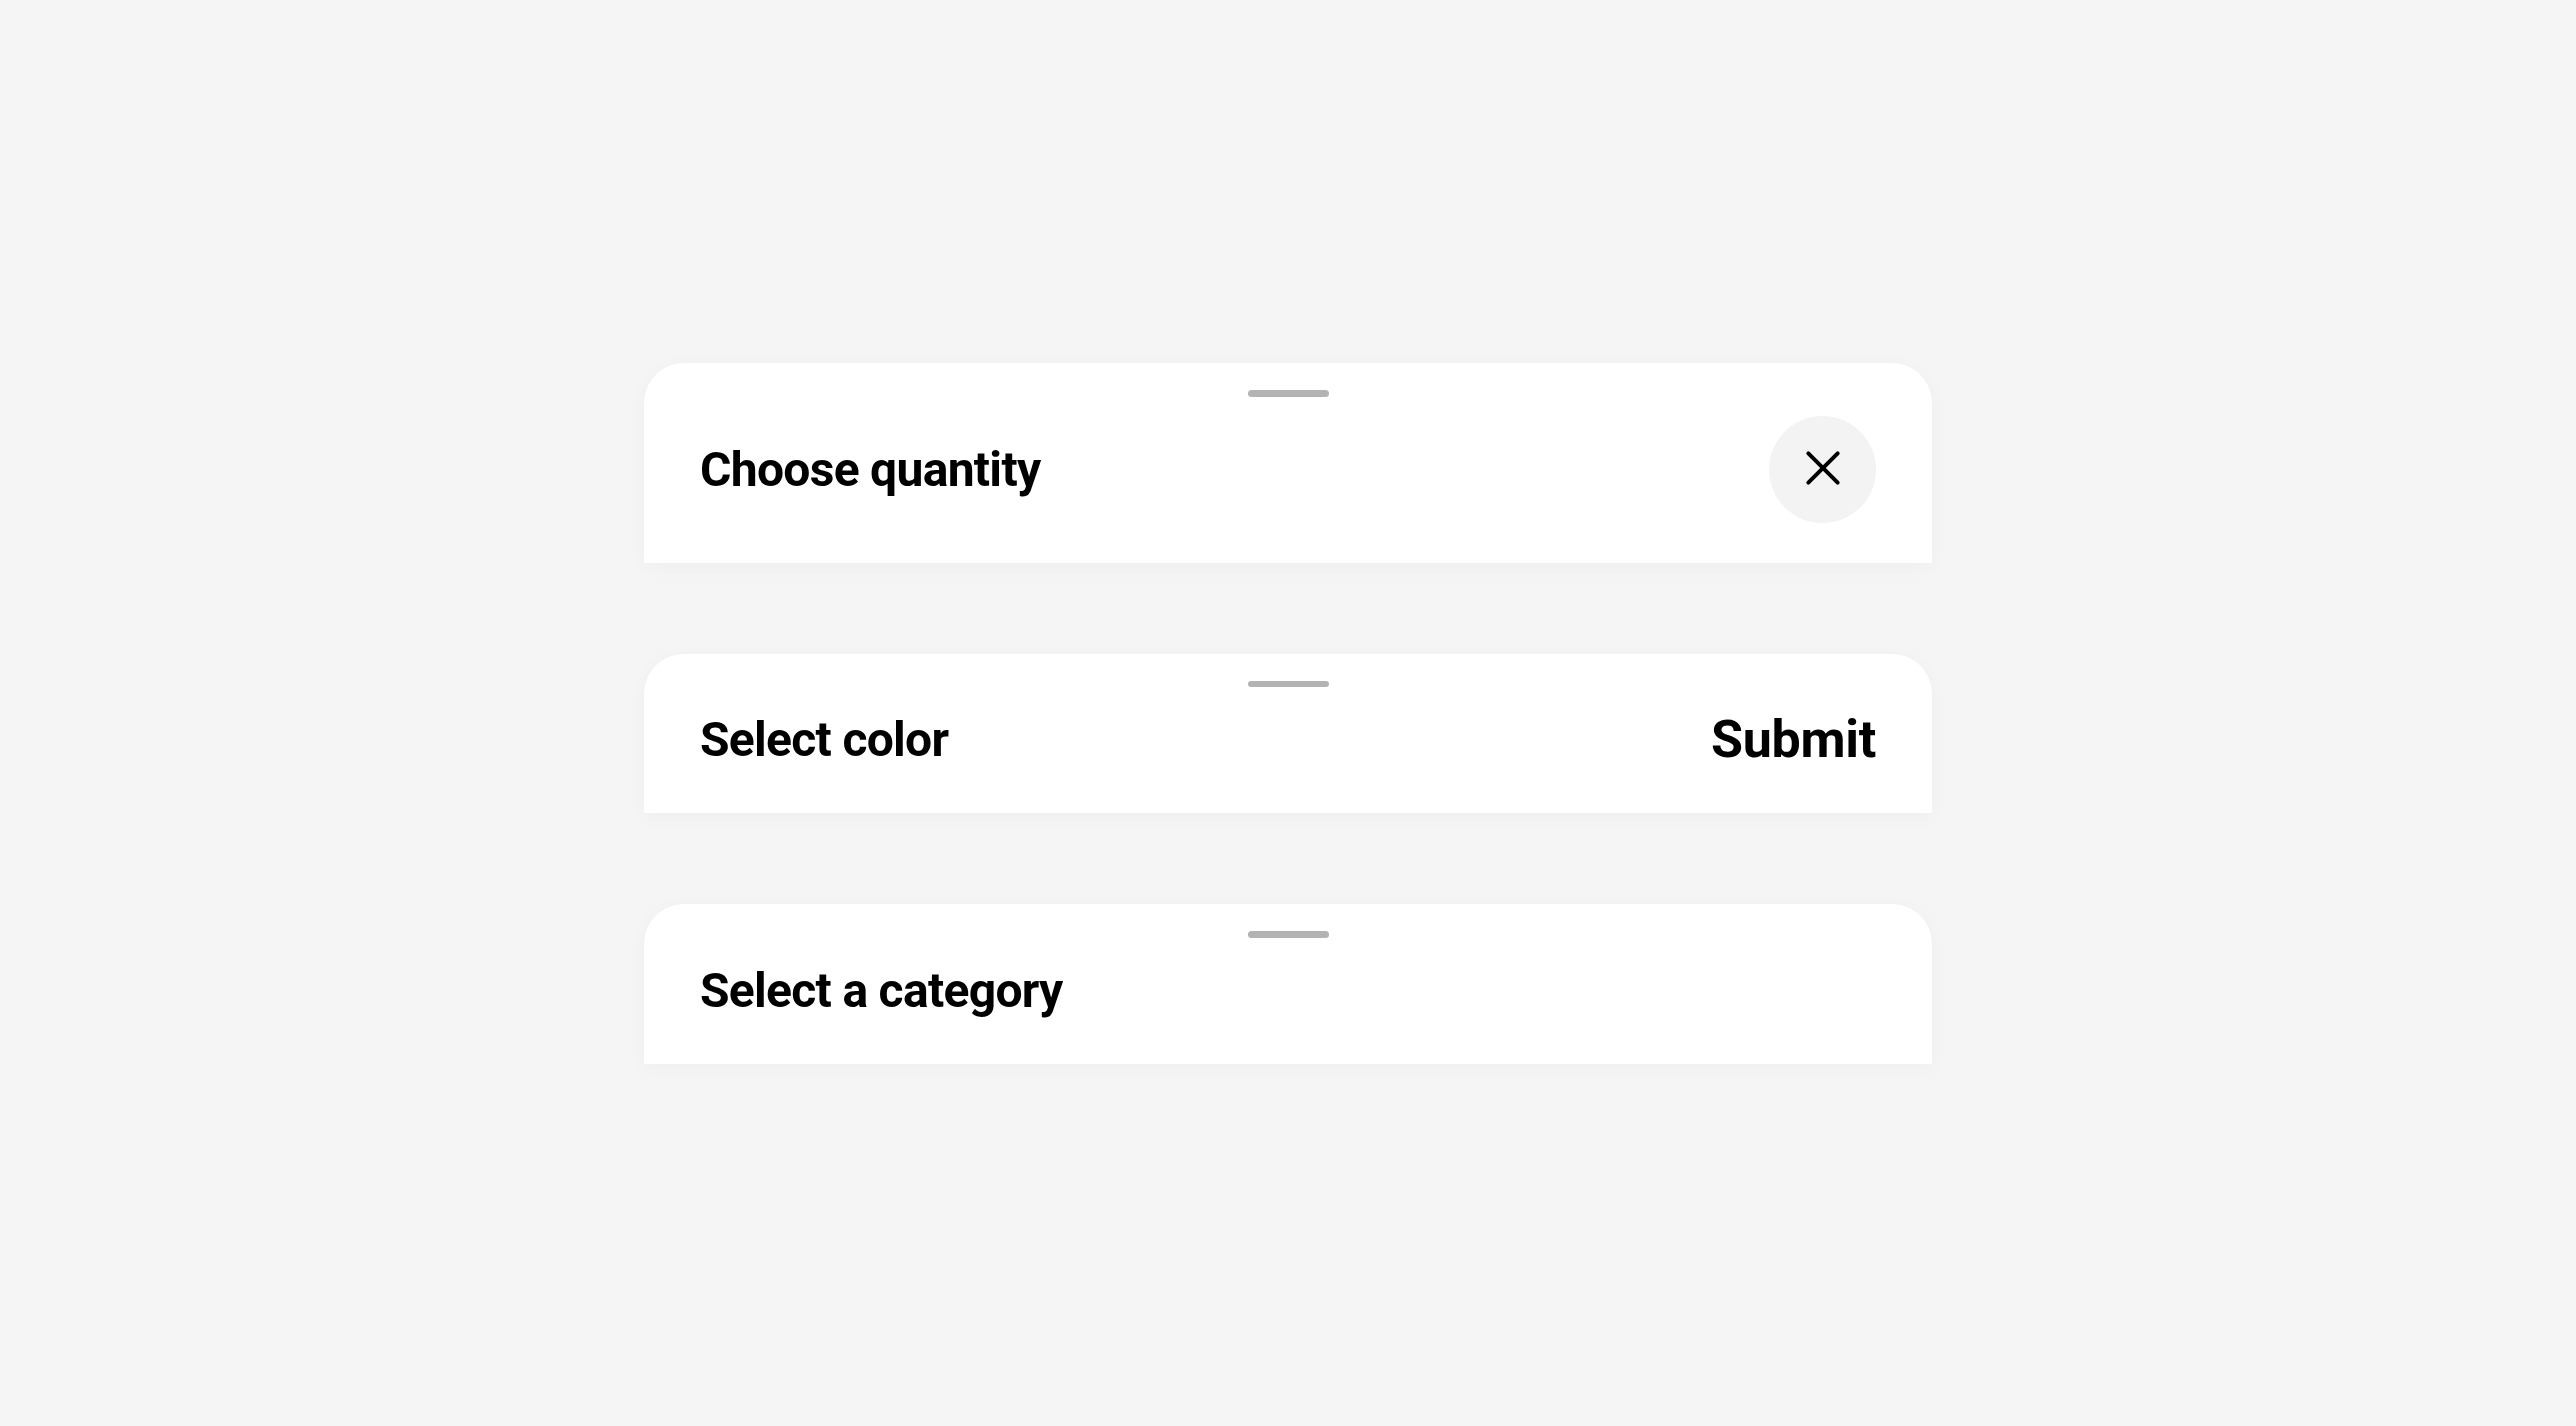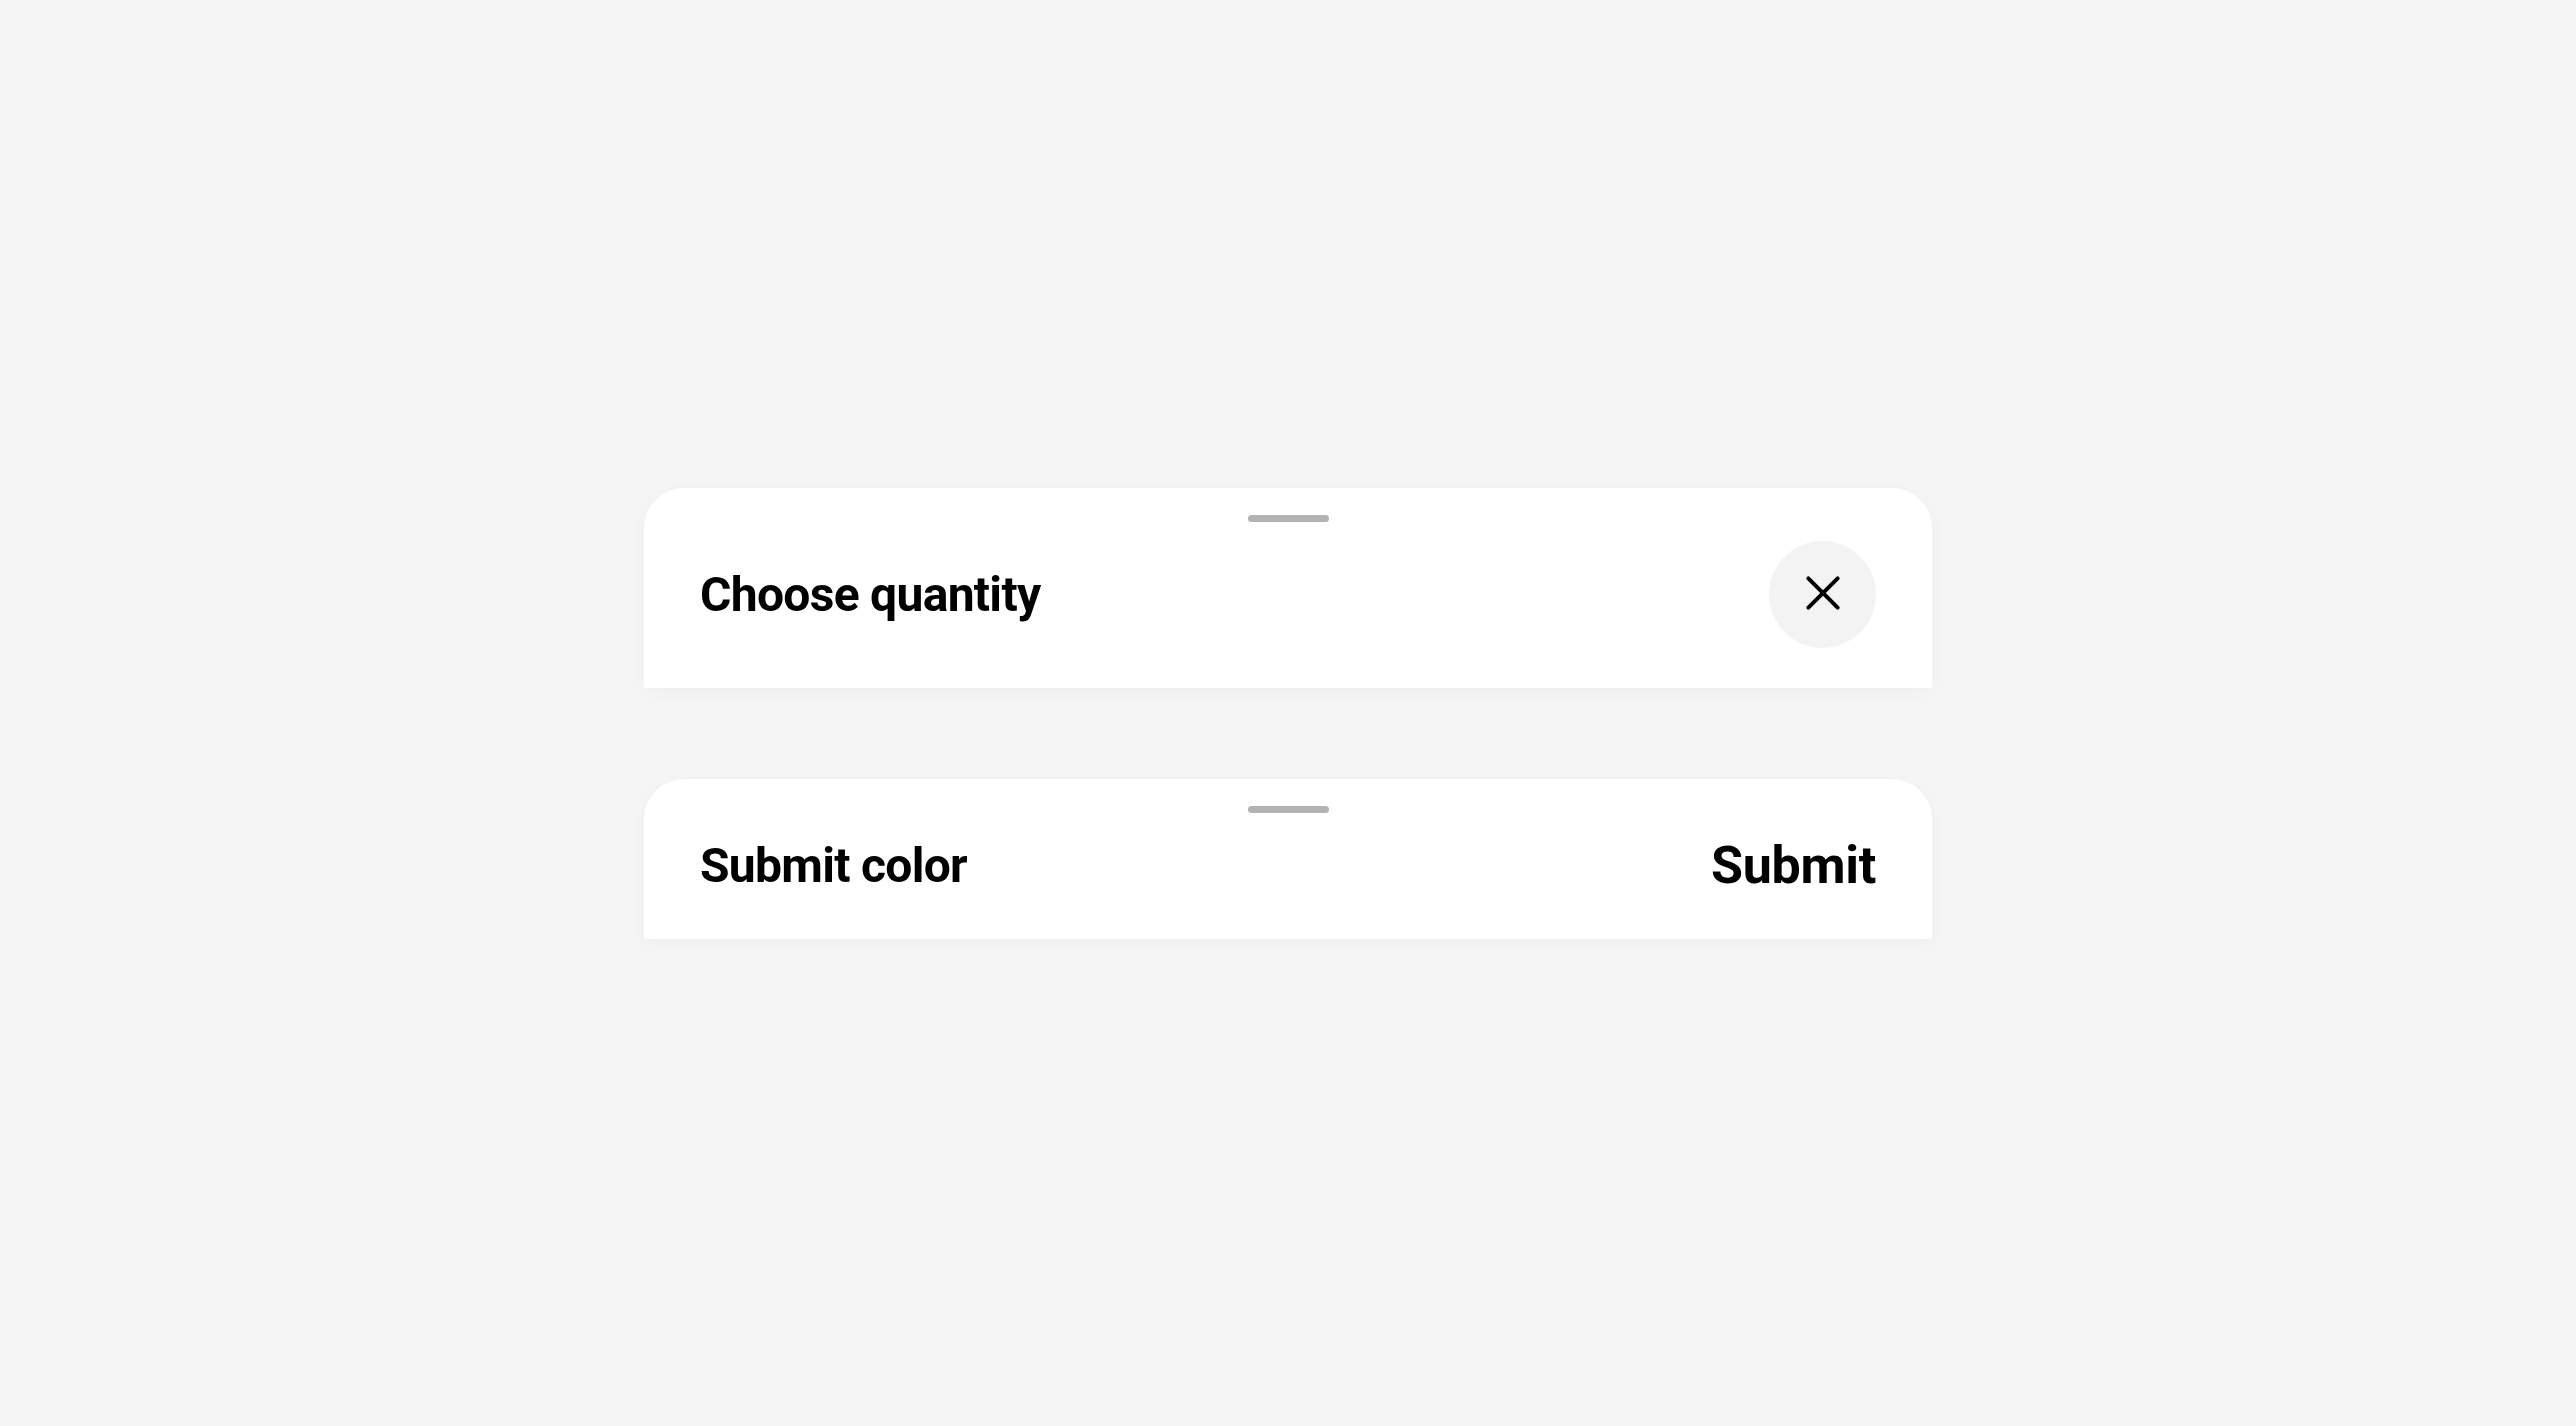--- a/index.html
+++ b/index.html
@@ -103,20 +103,28 @@
         </span>
       </div>
     </div>
   </div>
 
   <div class="sheet">
     <div class="handle-wrap">
       <div class="handle"></div>
     </div>
     <div class="sheet-row">
-      <div class="sheet-title">Submit color</div>
+      <div class="sheet-title">Select color</div>
       <div class="submit-text">Submit</div>
     </div>
   </div>
 
+  <div class="sheet">
+    <div class="handle-wrap">
+      <div class="handle"></div>
+    </div>
+    <div class="sheet-row">
+      <div class="sheet-title">Select a category</div>
+    </div>
+  </div>
 
 </div>
 
 
 </body></html>

